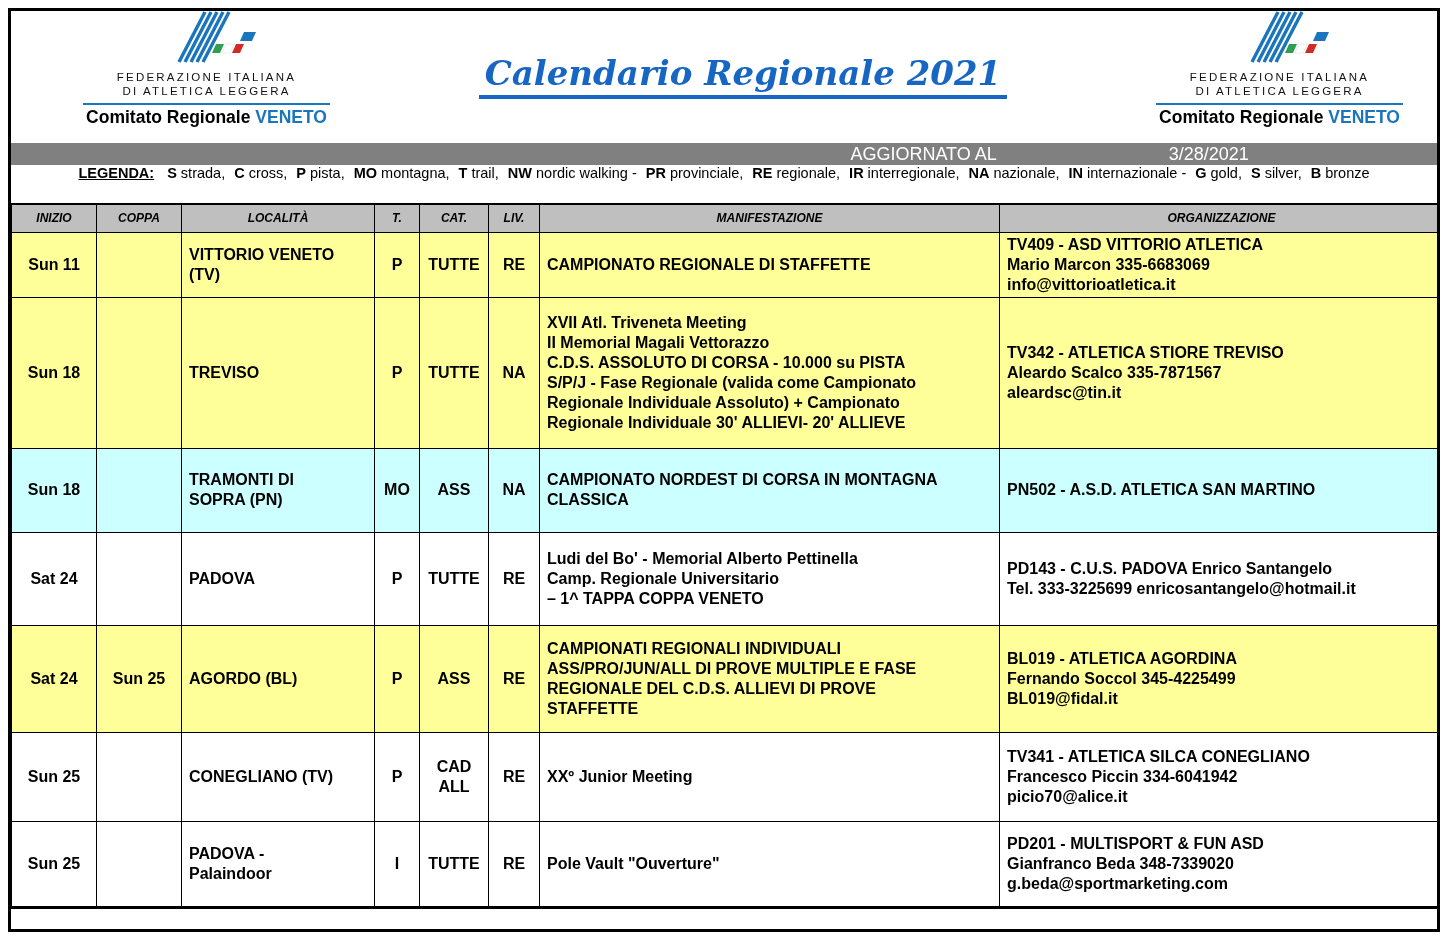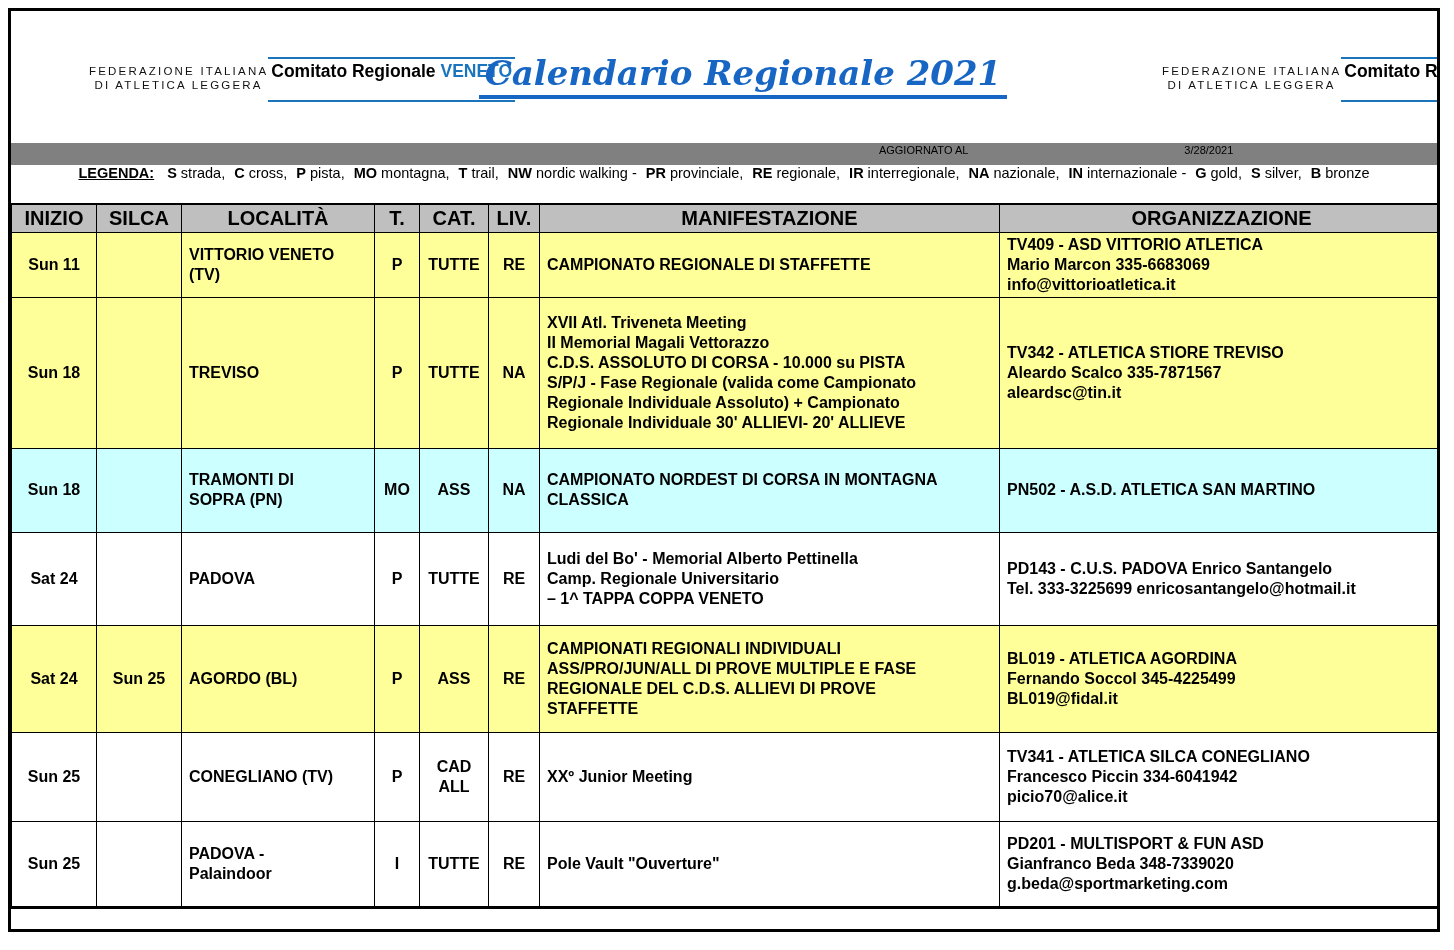--- a/index.html
+++ b/index.html
@@ -1,46 +1,46 @@
 <!DOCTYPE html>
 <html style="--accent-blue: #1766C4; --logo-blue: #1B75BC; --flag-green: #2F9E4E; --flag-red: #D02B27; --row-yellow: #FFFF99; --row-cyan: #CCFFFF; --row-white: #FFFFFF; --header-gray: #BFBFBF; --bar-gray: #808080;"><head>
 <meta charset="utf-8">
 <style>
   * { margin:0; padding:0; box-sizing:border-box; }
   html,body { width:1454px; height:950px; background:#fff; font-family:"Liberation Sans", sans-serif; color:#000; }
   .page { position:absolute; left:8px; top:8px; width:1432px; height:924px; border:3px solid #000; background:#fff; overflow:hidden; }
 
   
   .hdr { height:132px; display:flex; align-items:center; }
-  .logo { width:235px; display:flex; align-items:center; }
+  .logo { width:235px; display:flex; flex-direction:column; align-items:center; }
   .logo-left { margin-left:78px; }
   .logo-right { margin-right:40px; }
   .fed-name { font-size:11.5px; letter-spacing:2.2px; text-align:center; line-height:14px; color:#111; margin-top:2px; white-space:nowrap; }
   .committee { margin-top:5px; border-top:2px solid var(--logo-blue); border-bottom:2px solid var(--logo-blue); padding:2px 3px 18px 3px; font-size:17.5px; font-weight:bold; white-space:nowrap; }
   .committee-blue { color:var(--logo-blue); }
   .title-wrap { flex:1; text-align:center; }
   .title { display:inline-block; font-family:"DejaVu Serif", serif; font-style:italic; font-weight:bold; font-size:34px; color:var(--accent-blue); border-bottom:4px solid var(--accent-blue); padding:0 6px 3px 6px; line-height:1.1; }
 
   
-  .updated-bar { position:relative; height:22px; background:var(--bar-gray); color:#000000; font-size:11px; }
+  .updated-bar { position:relative; height:22px; background:var(--bar-gray); color:#ffffff; font-size:18px; }
   .updated-bar span { position:absolute; top:1px; transform:translateX(-50%); white-space:nowrap; }
   .upd-label { left:64%; }
   .upd-date { left:84%; }
 
   
   .legend { height:38px; display:flex; align-items:flex-start; justify-content:center; font-size:14.5px; white-space:nowrap; }
   .legend-label { font-weight:bold; text-decoration:underline; margin-right:4px; }
   .lg-k { font-weight:bold; margin-left:9px; }
   .lg-k:empty { margin-left:0; }
   .lg-v { margin-left:4px; }
 
   
   table { width:1432px; border-collapse:collapse; table-layout:fixed; border-bottom:3px solid #000; }
   th, td { border:1px solid #000; }
-  thead th { background:var(--header-gray); height:28px; font-size:20px; font-weight:bold; border-top:2px solid #000; }
+  thead th { background:var(--header-gray); height:28px; font-size:12px; font-weight:bold; border-top:2px solid #000;font-style:italic; }
   .month-row td { background:var(--header-gray); height:27px; text-align:center; }
   .month-label { font-size:21px; font-weight:bold; font-style:italic; text-decoration:underline; letter-spacing:1px; }
   tbody td { font-size:16px; font-weight:bold; vertical-align:middle; line-height:20px; padding:2px 4px; }
   tbody tr:nth-of-type(1){ height:63px; }
   tbody tr:nth-of-type(2){ height:151px; }
   tbody tr:nth-of-type(3){ height:84px; }
   tbody tr:nth-of-type(4){ height:93px; }
   tbody tr:nth-of-type(5){ height:107px; }
   tbody tr:nth-of-type(6){ height:89px; }
   tbody tr:nth-of-type(7){ height:86px; }
@@ -126,21 +126,21 @@
         <col style="width:193px">
         <col style="width:45px">
       <col style="width:69px">
         <col style="width:51px">
         <col style="width:460px">
         <col style="width:444px">
     </colgroup>
     <thead>
       <tr>
         <th>INIZIO</th>
-        <th>SILCA</th>
+        <th>COPPA</th>
         <th>LOCALITÀ</th>
         <th>T.</th>
         <th>CAT.</th>
         <th>LIV.</th>
         <th>MANIFESTAZIONE</th>
         <th>ORGANIZZAZIONE</th>
       </tr>
     </thead>
     <tbody>
         <tr style="background: rgb(255, 255, 153);">

